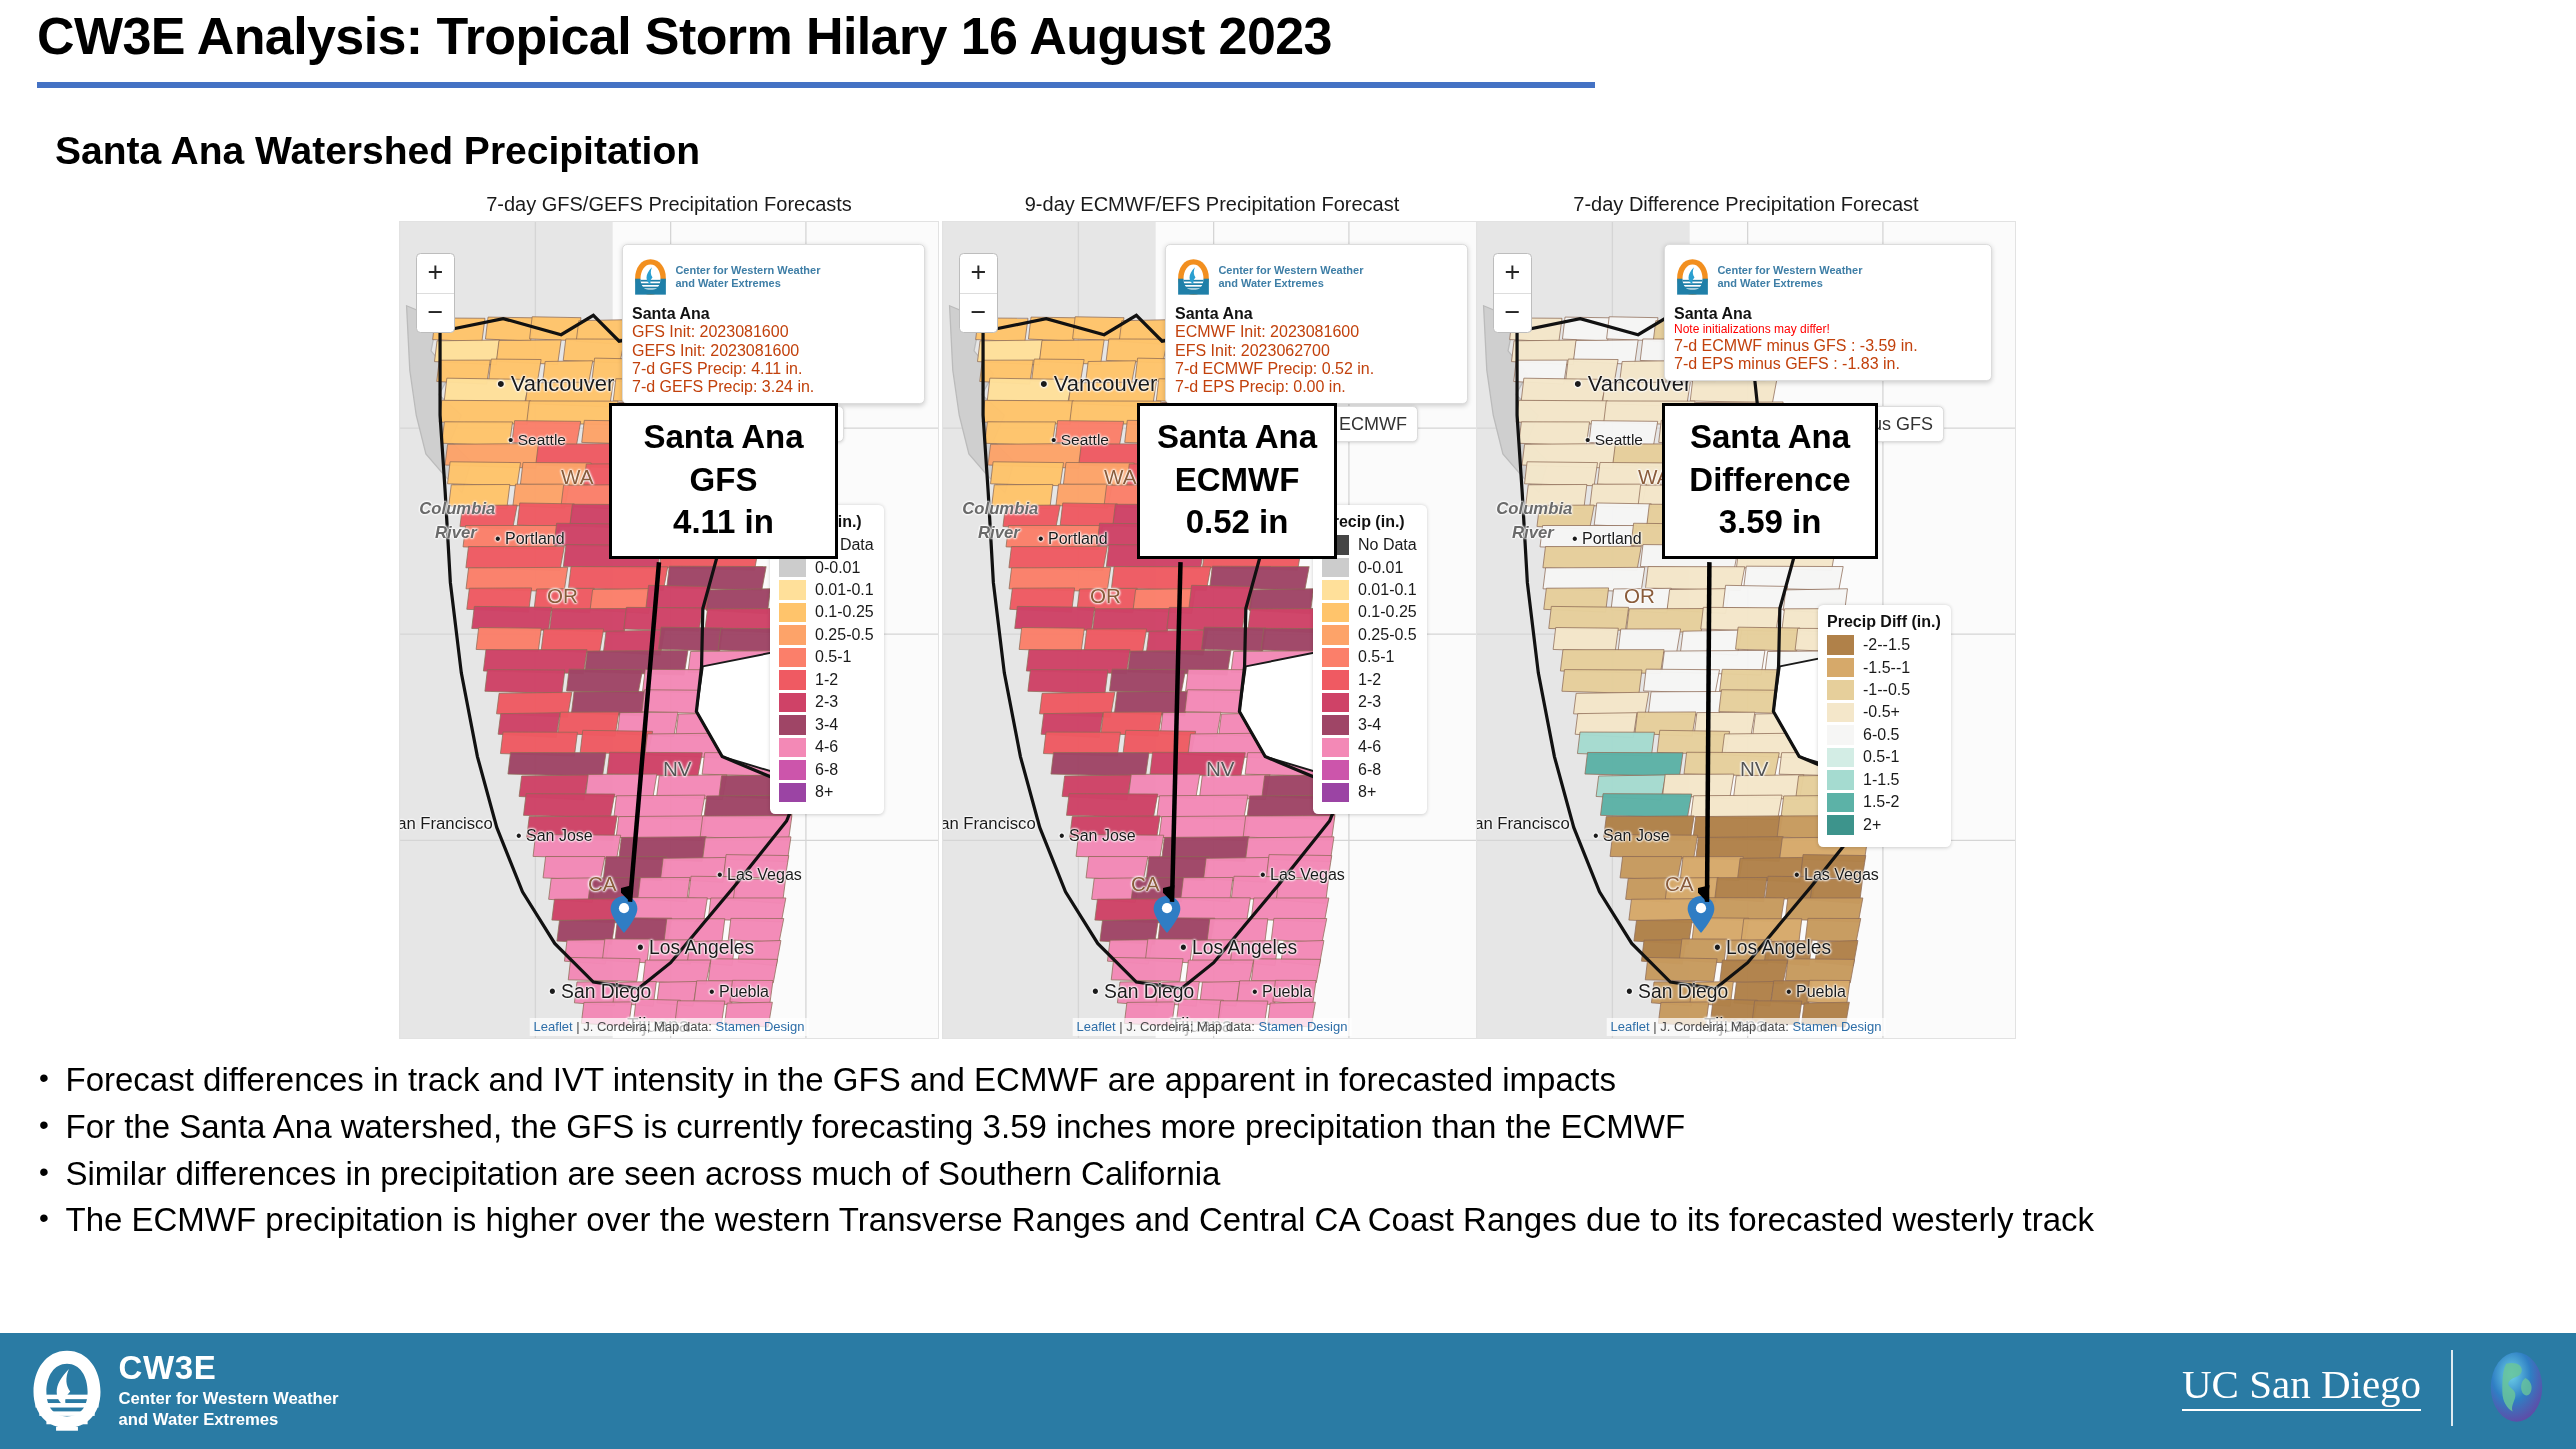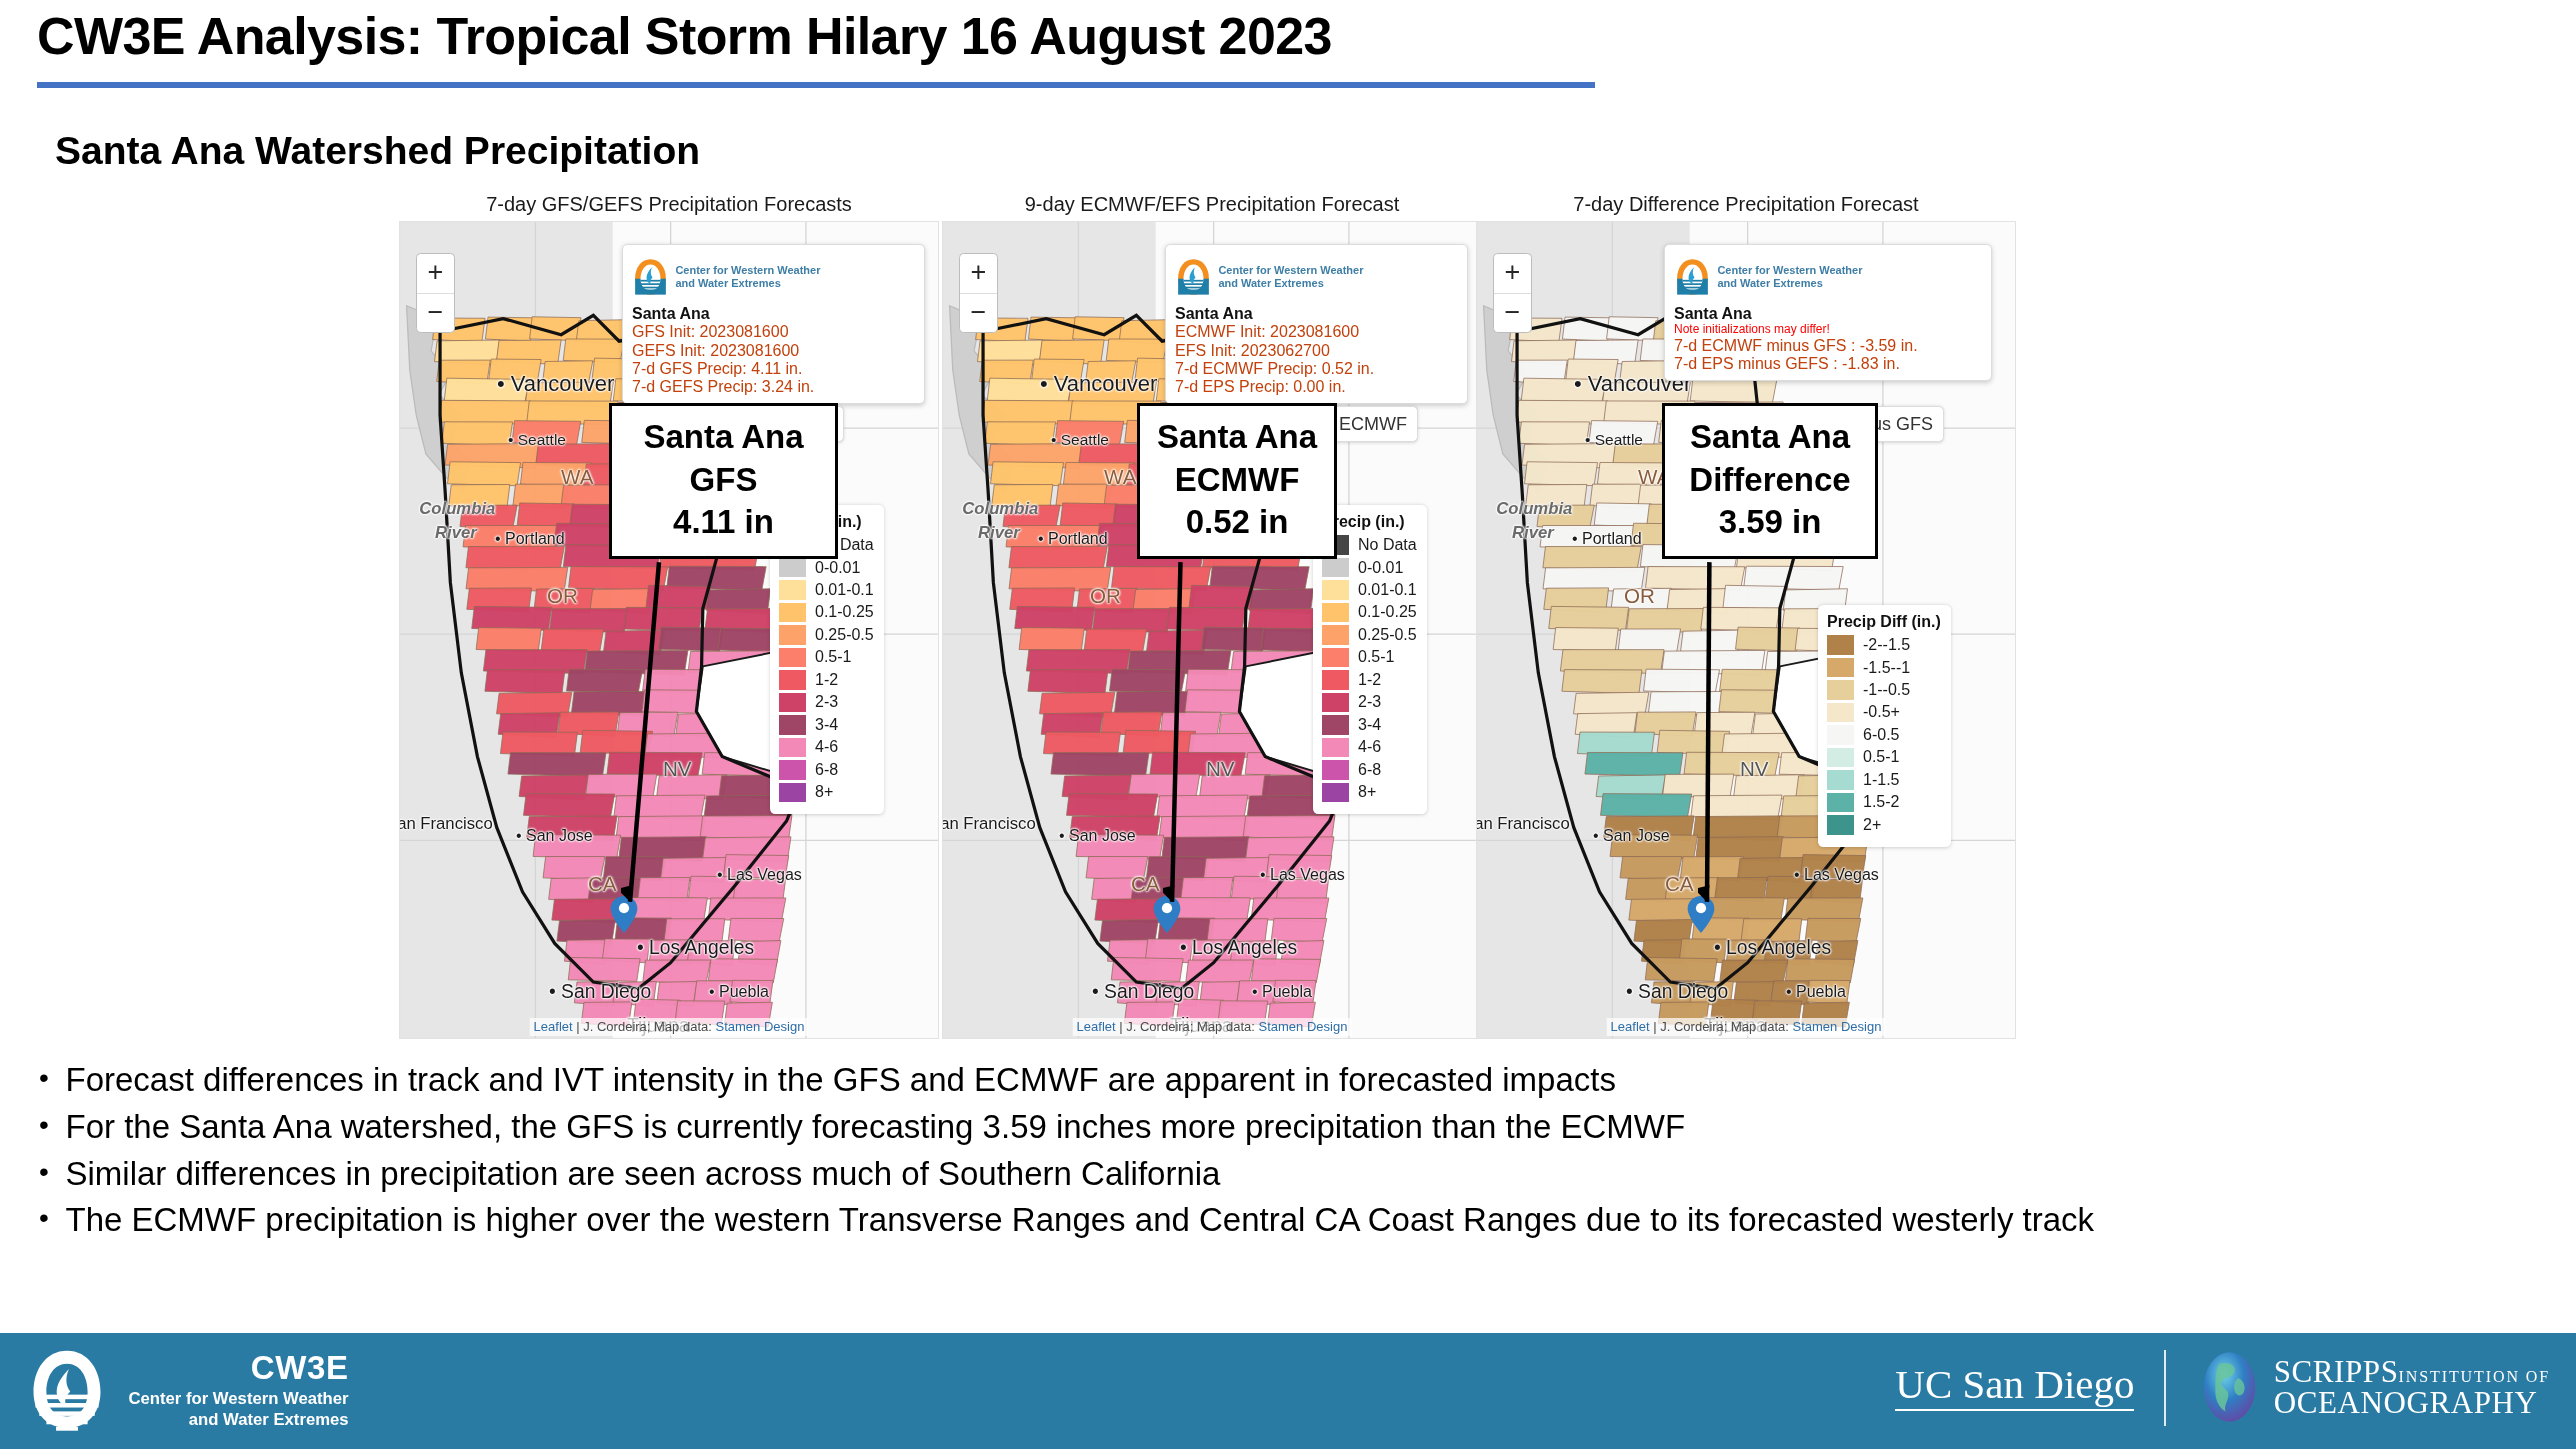--- a/index.html
+++ b/index.html
@@ -123,21 +123,21 @@
     font-family:"Liberation Sans Narrow","Liberation Sans",sans-serif;
   }
   .bullet .dot{font-size:28px;line-height:1.35;flex:0 0 auto;}
   .bullet .txt{flex:1 1 auto;}
 
   
   #footer{
     position:absolute;left:0;bottom:0;width:2576px;height:116px;
     background:#2a7ba4;
   }
-  #footer-left{position:absolute;left:24.5px;top:14px;display:flex;align-items:center;gap:20px;text-align:right;}
+  #footer-left{position:absolute;left:24.5px;top:14px;display:flex;align-items:center;gap:10px;}
   #footer-left .ftxt{color:#fff;}
   .f-cw3e{font-size:33px;font-weight:bold;letter-spacing:0.6px;line-height:1;}
   .f-sub{font-size:16.7px;font-weight:bold;line-height:1.22;margin-top:5.2px;}
   #footer-right{position:absolute;right:26px;top:16.7px;display:flex;align-items:center;gap:30px;margin-left:33px;}
   #ucsd{color:#fff;font-family:"Liberation Serif",serif;font-size:41px;line-height:1;
         border-bottom:2.6px solid #fff;padding-bottom:3.9px;white-space:nowrap;}
   #fdiv{width:1.9px;height:76px;background:#ffffff;opacity:.85;}
   #scripps{display:flex;align-items:center;gap:10.3px;color:#fff;font-family:"Liberation Serif",serif;}
   .sc-l1{font-size:31px;line-height:1;letter-spacing:0.6px;white-space:nowrap;}
   .sc-l1 .small{font-size:16px;letter-spacing:1.9px;}
@@ -969,24 +969,20 @@
               <stop offset="48%" stop-color="#2f7fc4"></stop>
               <stop offset="100%" stop-color="#6b3fa0"></stop>
             </radialGradient>
           </defs>
           <ellipse cx="52" cy="56" rx="40" ry="54" fill="url(#g1)"></ellipse>
           <path d="M36 20 C50 16 62 22 60 32 C58 42 44 40 40 48 C36 56 48 58 50 66 C52 76 42 84 46 94
                    C38 90 30 78 30 64 C30 48 30 30 36 20 Z" fill="#69c49a" opacity=".85"></path>
           <path d="M66 42 C74 46 78 56 74 64 C70 72 62 70 60 62 C58 54 60 46 66 42 Z" fill="#69c49a" opacity=".8"></path>
         </svg>
       </span>
-      <span>
-        <div class="sc-l1"><span>SCRIPPS</span><span class="small">INSTITUTION OF</span></div>
-        <div class="sc-l2">OCEANOGRAPHY</div>
-      </span>
     </div>
   </div>
 </div>
 
 <div class="callout" style="left: 609px; top: 403px; width: 229px;">
     <div>Santa Ana</div>
     <div>GFS</div>
     <div>4.11 in</div>
   </div>
 <svg class="leader" width="47" height="358" style="left: 621px; top: 553px;" viewBox="0 0 73.0938 556">

